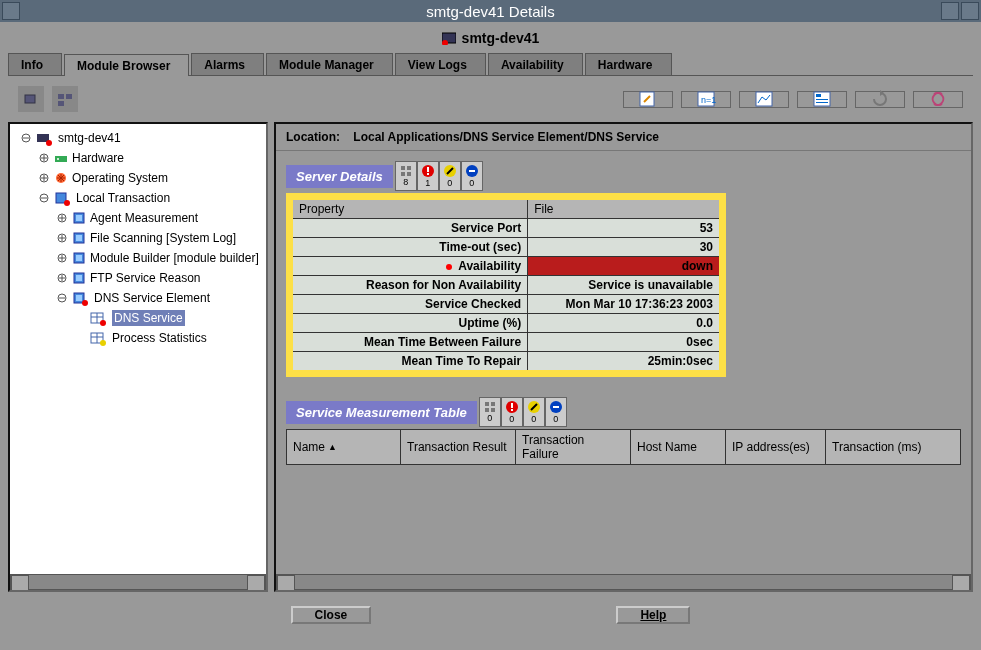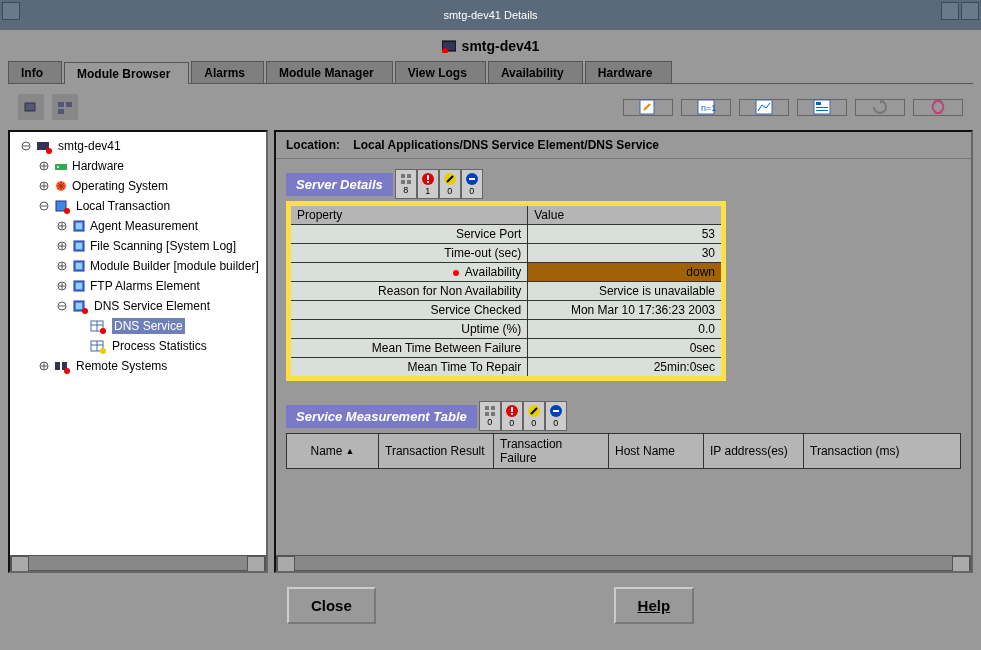--- a/index.html
+++ b/index.html
@@ -15,26 +15,26 @@
   .window {
     width: 981px;
     height: 650px;
     background: #999;
     display: flex;
     flex-direction: column;
   }
   .titlebar {
     background: #5a6a7a;
     color: #fff;
-    height: 30px;
+    height: 22px;
     display: flex;
     align-items: center;
     justify-content: center;
     position: relative;
-    font-size: 11px;
+    font-size: 15px;
   }
   .titlebar .win-btn {
     position: absolute;
     width: 18px;
     height: 18px;
     border: 1px solid #3a4a5a;
     background: #6a7a8a;
     top: 2px;
   }
   .titlebar .left { left: 2px; }
@@ -187,46 +187,47 @@
     align-items: center;
     justify-content: center;
     font-size: 9px;
   }
   .status-cell .dot {
     width: 12px; height: 12px; border-radius: 50%;
     display:inline-block; margin-bottom:1px;
   }
   .status-cell .num { font-size:9px; }
   .kv-table {
-    border: 5px solid #fde047;
+    border: 7px solid #fde047;
     border-collapse: collapse;
     width: 440px;
     margin-bottom: 20px;
   }
   .kv-table th, .kv-table td {
     border: 1px solid #333;
     padding: 2px 6px;
     font-size: 12px;
+    font-weight: bold;
   }
   .kv-table th {
     background: #b5b5b5;
     text-align: left;
     font-weight: normal;
   }
   .kv-table .prop-cell {
     background: #d9dfd9;
     text-align: right;
     width: 55%;
   }
   .kv-table .val-cell {
     background: #d9dfd9;
     text-align: right;
   }
   .kv-table .alert-row .val-cell {
-    background: #a16207;
+    background: #b91c1c;
     color: #000;
   }
   .kv-table .alert-row .prop-cell {
     position: relative;
   }
   .prop-alert-dot {
     display:inline-block;
     width:6px; height:6px; background:#f00; border-radius:50%;
     margin-right: 6px;
     vertical-align: middle;
@@ -258,25 +259,25 @@
     background:#aaa; border:1px solid #555;
   }
   .scrollbar-h::before { left:0; }
   .scrollbar-h::after { right:0; }
   .button-row {
     display:flex;
     justify-content: space-around;
     padding: 14px 160px;
   }
   .btn {
-    padding: 8px 22px;
+    padding: 0 22px;
     border: 2px outset #ccc;
     background: #999;
     font-weight: bold;
-    font-size: 15px;
+    font-size: 12px;
   }
   svg { display:block; }
 </style>
 </head>
 <body>
 
 <div class="window">
   <div class="titlebar">
     <div class="win-btn left"></div>
     <span>smtg-dev41 Details</span>
@@ -491,21 +492,21 @@
                   <line x1="2" y1="5" x2="8" y2="5" stroke="#555"></line>
                   <line x1="5" y1="2" x2="5" y2="8" stroke="#555"></line>
                 </svg>
               </span>
               <span class="node-icon">
                 <svg width="14" height="14">
                   <rect x="2" y="2" width="10" height="10" fill="#48d" stroke="#239"></rect>
                   <rect x="4" y="4" width="6" height="6" fill="#9cf"></rect>
                 </svg>
               </span>
-              <span class="label-text">FTP Alarms Element</span>
+              <span class="label-text">FTP Service Reason</span>
             </div>
             <div class="tree-row">
               <span class="indent" style="width:36px"></span>
               <span class="expander">
                 <svg width="10" height="10">
                   <circle cx="5" cy="5" r="4" fill="none" stroke="#555"></circle>
                   <line x1="2" y1="5" x2="8" y2="5" stroke="#555"></line>
                 </svg>
               </span>
               <span class="node-icon">
@@ -541,40 +542,20 @@
                 <svg width="14" height="14">
                   <rect x="1" y="2" width="12" height="10" fill="#fff" stroke="#46a"></rect>
                   <line x1="1" y1="6" x2="13" y2="6" stroke="#46a"></line>
                   <line x1="7" y1="2" x2="7" y2="12" stroke="#46a"></line>
                 </svg>
               </span>
               <span style="position:relative;width:0">
                 <span style="position:absolute;left:-8px;top:2px;width:6px;height:6px;background:#e8d000;border-radius:50%"></span>
               </span>
               <span class="label-text">Process Statistics</span>
-            </div>
-            <div class="tree-row">
-              <span class="indent" style="width:18px"></span>
-              <span class="expander">
-                <svg width="10" height="10">
-                  <circle cx="5" cy="5" r="4" fill="none" stroke="#555"></circle>
-                  <line x1="2" y1="5" x2="8" y2="5" stroke="#555"></line>
-                  <line x1="5" y1="2" x2="5" y2="8" stroke="#555"></line>
-                </svg>
-              </span>
-              <span class="node-icon">
-                <svg width="14" height="14">
-                  <rect x="1" y="3" width="5" height="8" fill="#335"></rect>
-                  <rect x="8" y="3" width="5" height="8" fill="#335"></rect>
-                </svg>
-              </span>
-              <span style="position:relative;width:0">
-                <span style="position:absolute;left:-8px;top:2px;width:6px;height:6px;background:#e00;border-radius:50%"></span>
-              </span>
-              <span class="label-text">Remote Systems</span>
             </div>
           </div>
         <div class="scrollbar-h" style="position:absolute;bottom:0;left:0;right:0"></div>
       </div>
 
       <div class="detail-panel">
         <div class="location-bar">
           <span class="loc-label">Location:</span>
           &nbsp;&nbsp;
           <span>Local Applications/DNS Service Element/DNS Service</span>
@@ -617,21 +598,21 @@
                     </svg>
                   </span>
                   <span class="num">0</span>
                 </div>
               </div>
           </div>
           <table class="kv-table">
             <tbody>
                 <tr>
               <th>Property</th>
-              <th>Value</th>
+              <th>File</th>
             </tr>
             </tbody>
               <tbody id="sd-rows">
                 <tr>
                   <td class="prop-cell">Service Port</td>
                   <td class="val-cell">53</td>
                 </tr>
                 <tr>
                   <td class="prop-cell">Time-out (sec)</td>
                   <td class="val-cell">30</td>
@@ -696,21 +677,21 @@
                   <span class="dot" style="background:#0040c0">
                     <svg width="12" height="12">
                       <rect x="3" y="5" width="6" height="2" fill="#fff"></rect>
                     </svg>
                   </span>
                   <span class="num">0</span>
                 </div>
               </div>
           </div>
           <div class="data-table-header" id="sm-cols">
-              <div class="col" style="width: 92px; justify-content: center;">
+              <div class="col" style="width: 114px;">
                 <span>Name</span>
                 <span class="sort-ind">▲</span>
               </div>
               <div class="col" style="width: 115px;">
                 <span>Transaction Result</span>
               </div>
               <div class="col" style="width: 115px;">
                 <span>Transaction Failure</span>
               </div>
               <div class="col" style="width: 95px;">

